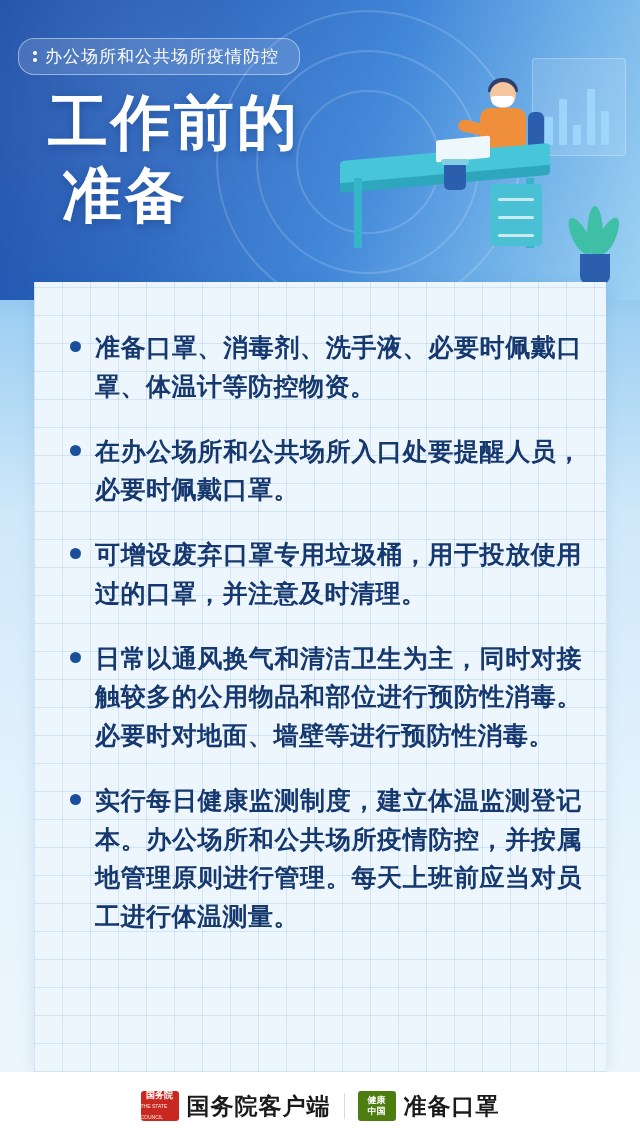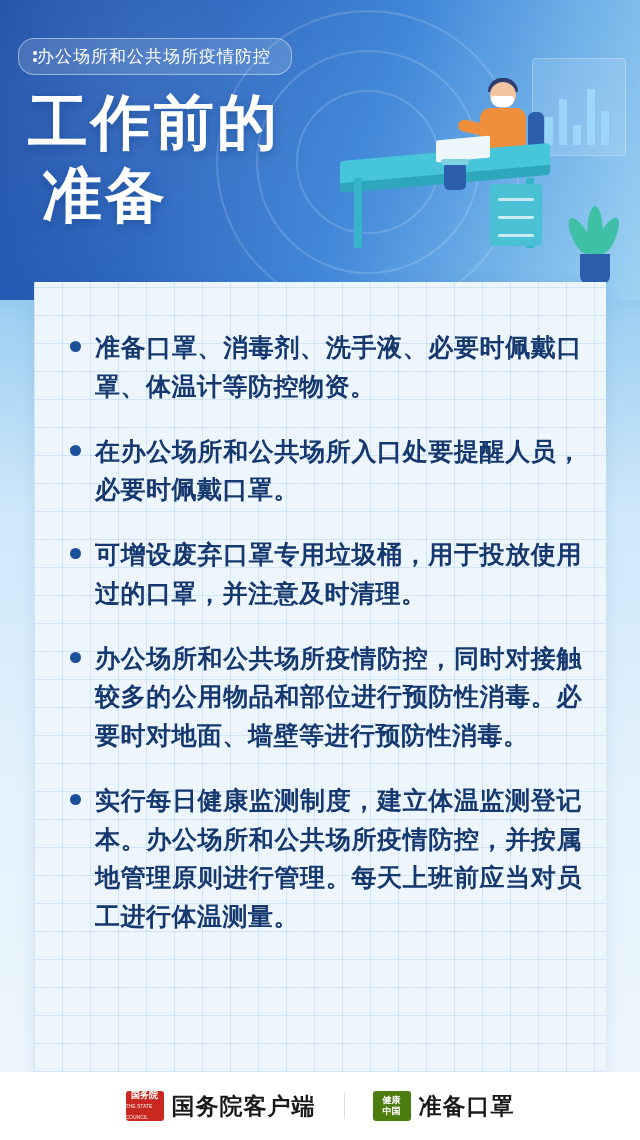--- a/index.html
+++ b/index.html
@@ -204,20 +204,21 @@
   .plant .leaf.l1 { left: 4px; transform: rotate(-28deg); }
   .plant .leaf.l2 { left: 19px; height: 50px; }
   .plant .leaf.l3 { left: 32px; transform: rotate(26deg); }
 
   
   .tag {
     position: absolute;
     left: 18px; top: 38px;
     display: flex;
     align-items: center;
+    gap: 8px;
     padding: 6px 20px 6px 14px;
     background: rgba(255,255,255,0.14);
     border: 1px solid rgba(255,255,255,0.45);
     border-radius: 16px;
   }
   .tag .dots {
     display: inline-flex;
     flex-direction: column;
     gap: 3px;
   }
@@ -230,21 +231,21 @@
   .tag-text {
     color: #ffffff;
     font-size: 17px;
     letter-spacing: 1px;
     white-space: nowrap;
   }
 
   
   .title {
     position: absolute;
-    left: 28px; top: 86px;
+    left: 48px; top: 86px;
     color: #ffffff;
     font-size: 60px;
     font-weight: bold;
     line-height: 1.22;
     letter-spacing: 3px;
     text-shadow: 0 3px 10px rgba(0, 40, 110, 0.35);
   }
   .title .line2 { display: block; margin-left: 14px; }
 
   
@@ -288,21 +289,21 @@
 
   
   .footer {
     position: absolute;
     left: 0; bottom: 0;
     width: 640px; height: 68px;
     background: #ffffff;
     display: flex;
     align-items: center;
     justify-content: center;
-    gap: 28px;
+    gap: 13px;
   }
   .brand {
     display: flex;
     align-items: center;
     gap: 8px;
   }
   .brand-logo {
     width: 38px; height: 30px;
     border-radius: 3px;
     background: #c8281f;
@@ -398,21 +399,21 @@
       <div class="item">
         <span class="bullet"></span>
         <span class="item-text">在办公场所和公共场所入口处要提醒人员，必要时佩戴口罩。</span>
       </div>
       <div class="item">
         <span class="bullet"></span>
         <span class="item-text">可增设废弃口罩专用垃圾桶，用于投放使用过的口罩，并注意及时清理。</span>
       </div>
       <div class="item">
         <span class="bullet"></span>
-        <span class="item-text">办公场所和公共场所疫情防控，同时对接触较多的公用物品和部位进行预防性消毒。必要时对地面、墙壁等进行预防性消毒。</span>
+        <span class="item-text">日常以通风换气和清洁卫生为主，同时对接触较多的公用物品和部位进行预防性消毒。必要时对地面、墙壁等进行预防性消毒。</span>
       </div>
       <div class="item">
         <span class="bullet"></span>
         <span class="item-text">实行每日健康监测制度，建立体温监测登记本。办公场所和公共场所疫情防控，并按属地管理原则进行管理。每天上班前应当对员工进行体温测量。</span>
       </div>
     </div>
   </div>
 
   <div class="footer">
     <div class="brand">

